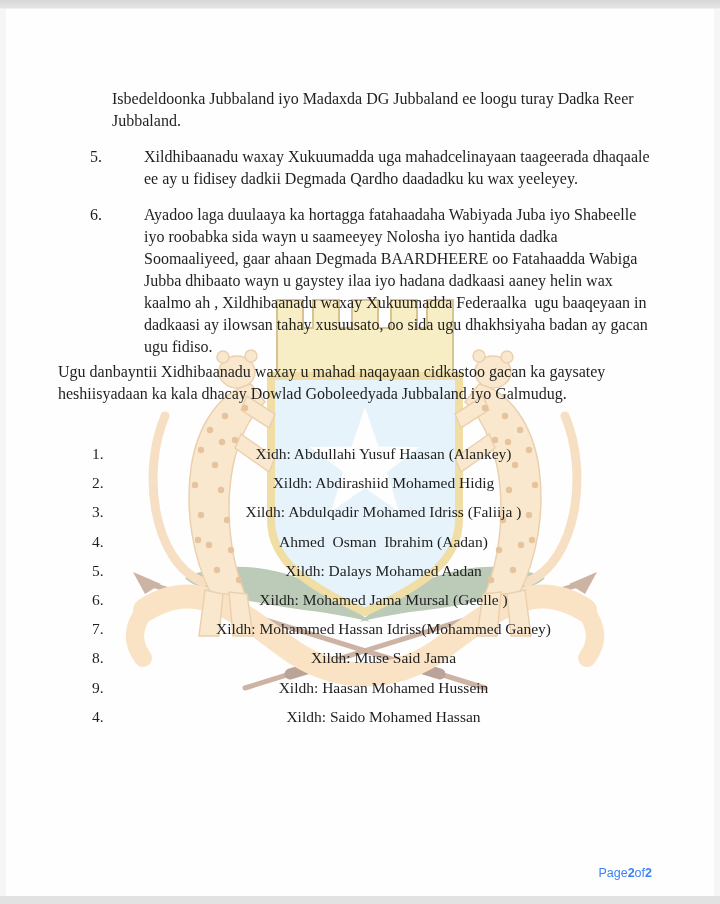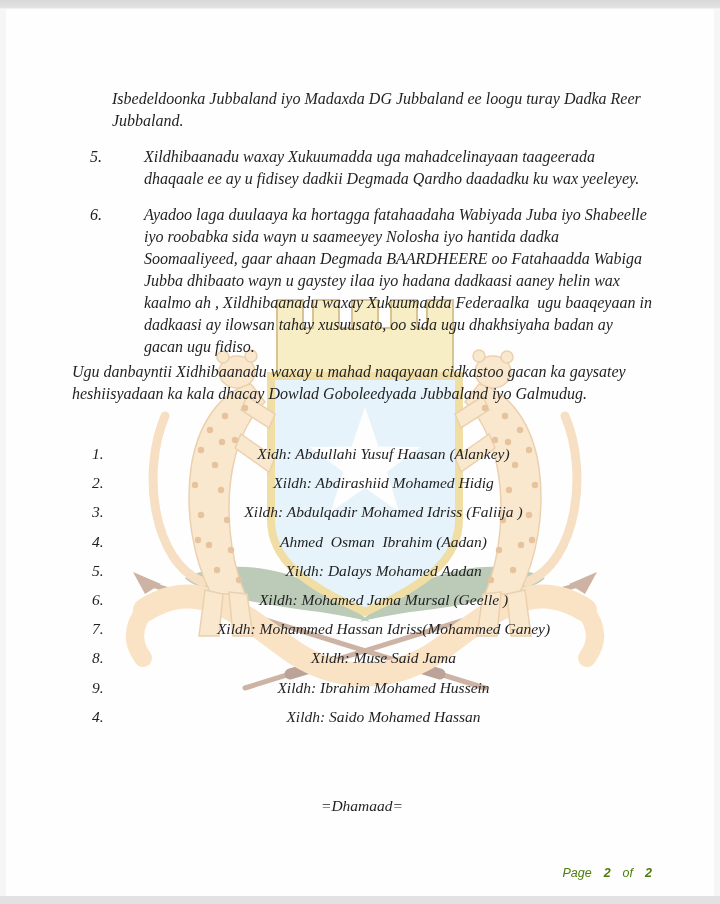--- a/index.html
+++ b/index.html
@@ -7,49 +7,49 @@
   body { font-family:"Liberation Serif", serif; color:#1f1f1f; }
 
   .viewer { position:relative; width:720px; height:904px; background:#fdfdfd; }
   .edge-bar-top { position:absolute; top:0; left:0; width:100%; height:9px;
     background:linear-gradient(#d8d8d8,#e4e4e4); border-bottom:1px solid #f0f0f0; }
   .edge-bar-bottom { position:absolute; bottom:0; left:0; width:100%; height:8px;
     background:#e2e2e2; }
   .edge-side-l { position:absolute; top:9px; bottom:8px; left:0; width:6px; background:#f6f6f6; }
   .edge-side-r { position:absolute; top:9px; bottom:8px; right:0; width:6px; background:#f6f6f6; }
 
-  .page { position:absolute; top:10px; left:6px; width:708px; height:886px; background:#fefefe;font-style:italic; }
+  .page { position:absolute; top:10px; left:6px; width:708px; height:886px; background:#fefefe; }
 
   
   .watermark { position:absolute; left:99px; top:270px; width:520px; height:430px;
     opacity:0.5; z-index:0; pointer-events:none; }
 
   
   .textlayer { position:absolute; inset:0; z-index:1; }
   .para { position:absolute; font-size:16px; line-height:22px; white-space:pre-wrap; }
   .hang { display:flex; }
   .hang .num { width:22px; flex:0 0 22px; }
   .hang .body { flex:1;margin-left:32px; }
 
   .intro      { left:106px; top:78px;  width:540px; }
   .item-5     { left:84px;  top:136px; width:562px; }
   .item-6     { left:84px;  top:194px; width:562px; }
-  .closing    { left:66px;  top:351px; width:580px; }
+  .closing    { left:52px;  top:351px; width:580px; }
 
   .signatories { position:absolute; left:86px; top:434px; width:560px; }
   .sig-row { display:flex; height:29.2px; font-size:15.5px; line-height:20px; }
   .sig-row .num { width:23px; flex:0 0 23px; }
   .sig-row .name { flex:1; white-space:pre-wrap;text-align:center; }
 
   .end-marker { position:absolute; left:66px; top:787px; width:580px;
     text-align:center; font-size:15.5px; }
 
   .page-footer { position:absolute; right:62px; top:856px;
-    font-family:"Liberation Sans", sans-serif; font-size:12.5px; color:#4d7c0f;
-    display:flex; gap:12px; }
+    font-family:"Liberation Sans", sans-serif; font-size:12.5px; color:#3b82f6;
+    display:flex; gap:0; }
   .page-footer .b { font-weight:bold; }
 </style>
 </head>
 <body>
 
 <div class="viewer">
   <div class="edge-bar-top"></div>
   <div class="edge-side-l"></div>
   <div class="edge-side-r"></div>
 
@@ -162,29 +162,28 @@
         <div class="sig-row">
           <span class="num">7.</span>
           <span class="name">Xildh: Mohammed Hassan Idriss(Mohammed Ganey)</span>
         </div>
         <div class="sig-row">
           <span class="num">8.</span>
           <span class="name">Xildh: Muse Said Jama</span>
         </div>
         <div class="sig-row">
           <span class="num">9.</span>
-          <span class="name">Xildh: Ibrahim Mohamed Hussein</span>
+          <span class="name">Xildh: Haasan Mohamed Hussein</span>
         </div>
         <div class="sig-row">
           <span class="num">4.</span>
           <span class="name">Xildh: Saido Mohamed Hassan</span>
         </div>
       </div>
 
-      <p class="end-marker">=Dhamaad=</p>
 
       <div class="page-footer">
         <span>Page</span>
         <span class="b">2</span>
         <span>of</span>
         <span class="b">2</span>
       </div>
 
     </div>
   </div>

